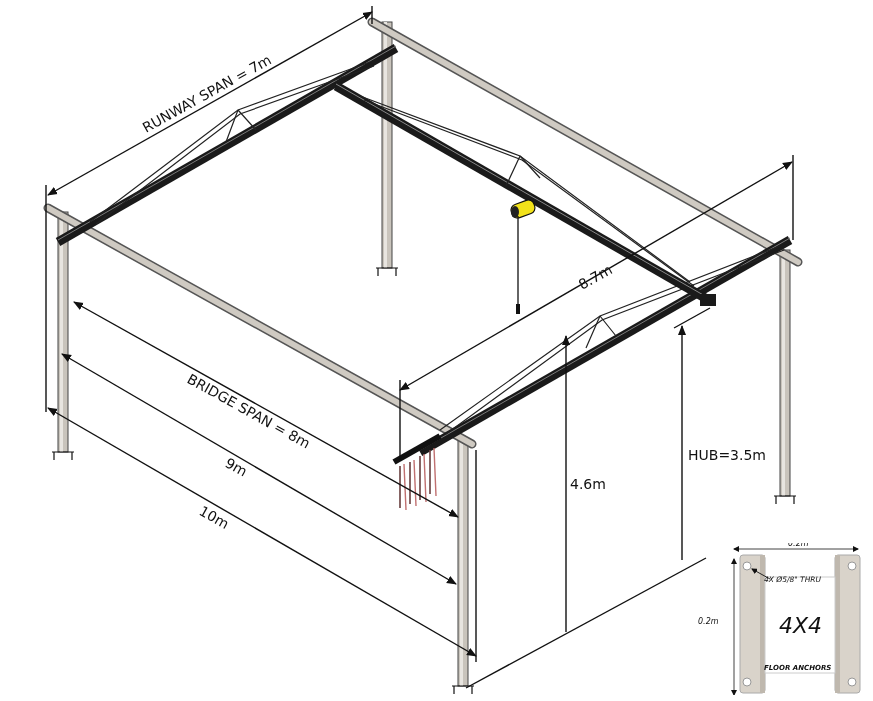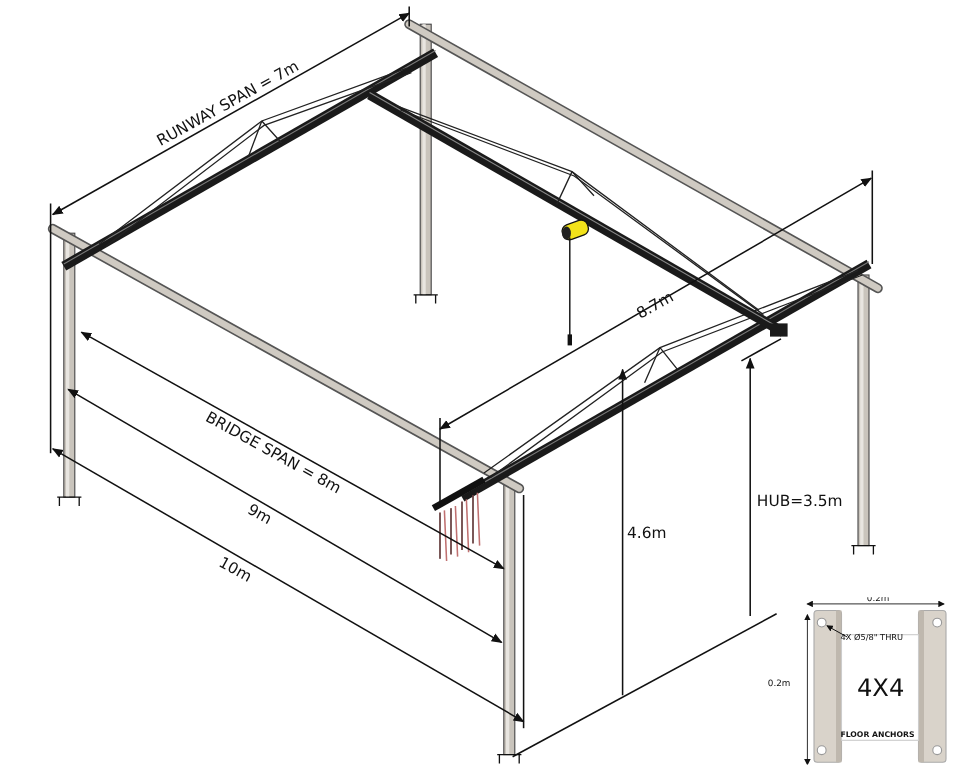--- a/index.html
+++ b/index.html
@@ -1,19 +1,19 @@
 <!DOCTYPE html>
 <html><head>
 <meta charset="utf-8">
 <style>
   html, body { margin:0; padding:0; background:#ffffff; }
   body { width:873px; height:701px; position:relative; overflow:hidden; font-family:"DejaVu Sans", sans-serif; }
   #stage { position:absolute; left:0; top:0; width:873px; height:701px; }
   svg text { font-family:"DejaVu Sans", sans-serif; fill:#111; }
-  .anchor-box { position:absolute; left:730px; top:543px; width:131px; height:152px; }
+  .anchor-box { position:absolute; left:730px; top:543px; width:131px; height:152px;font-style:italic; }
 </style>
 </head>
 <body>
 
 <div id="stage">
 <svg width="873" height="701" viewBox="0 0 873 701" xmlns="http://www.w3.org/2000/svg">
   <defs>
     <marker id="arr" markerWidth="10" markerHeight="10" refX="9" refY="5" orient="auto" markerUnits="userSpaceOnUse">
       <path d="M0,1 L10,5 L0,9 Z" fill="#111"></path>
     </marker>

